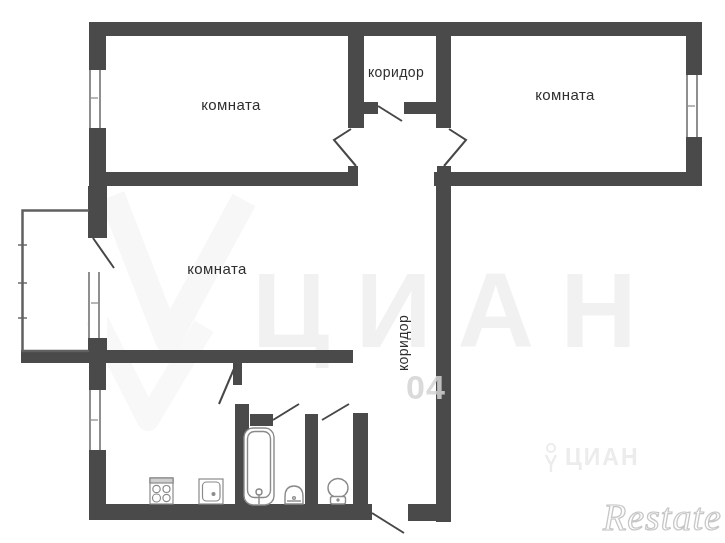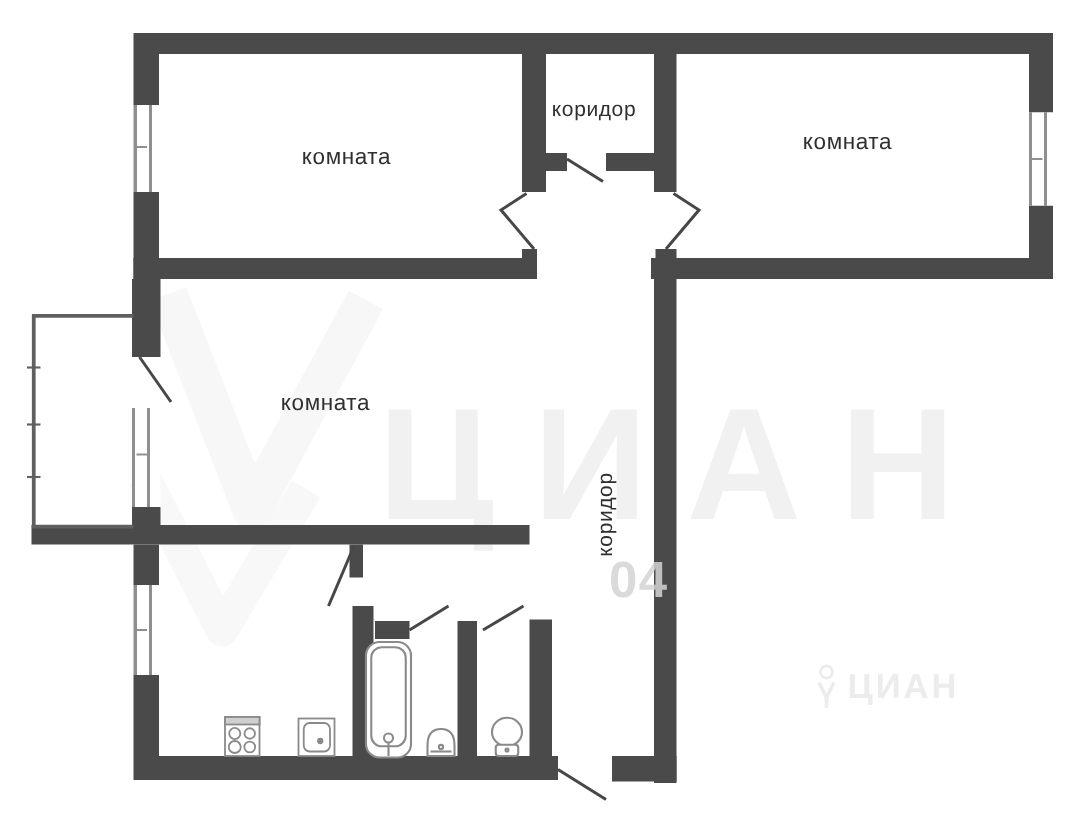--- a/index.html
+++ b/index.html
@@ -149,14 +149,15 @@
   <div class="label-corridor">коридор</div>
 
   <div class="wm-digits">04</div>
   <div class="wm-small">
     <svg width="16" height="32" viewBox="0 0 16 32">
       <circle cx="8" cy="7" r="4" fill="none" stroke="#ececec" stroke-width="2"></circle>
       <path d="M3,14 L8,24 L13,14 M8,24 L8,31" fill="none" stroke="#ececec" stroke-width="2.4"></path>
     </svg>
     <span>ЦИАН</span>
   </div>
+  <div class="wm-restate">Restate</div>
 
 </div>
 
 </body></html>

